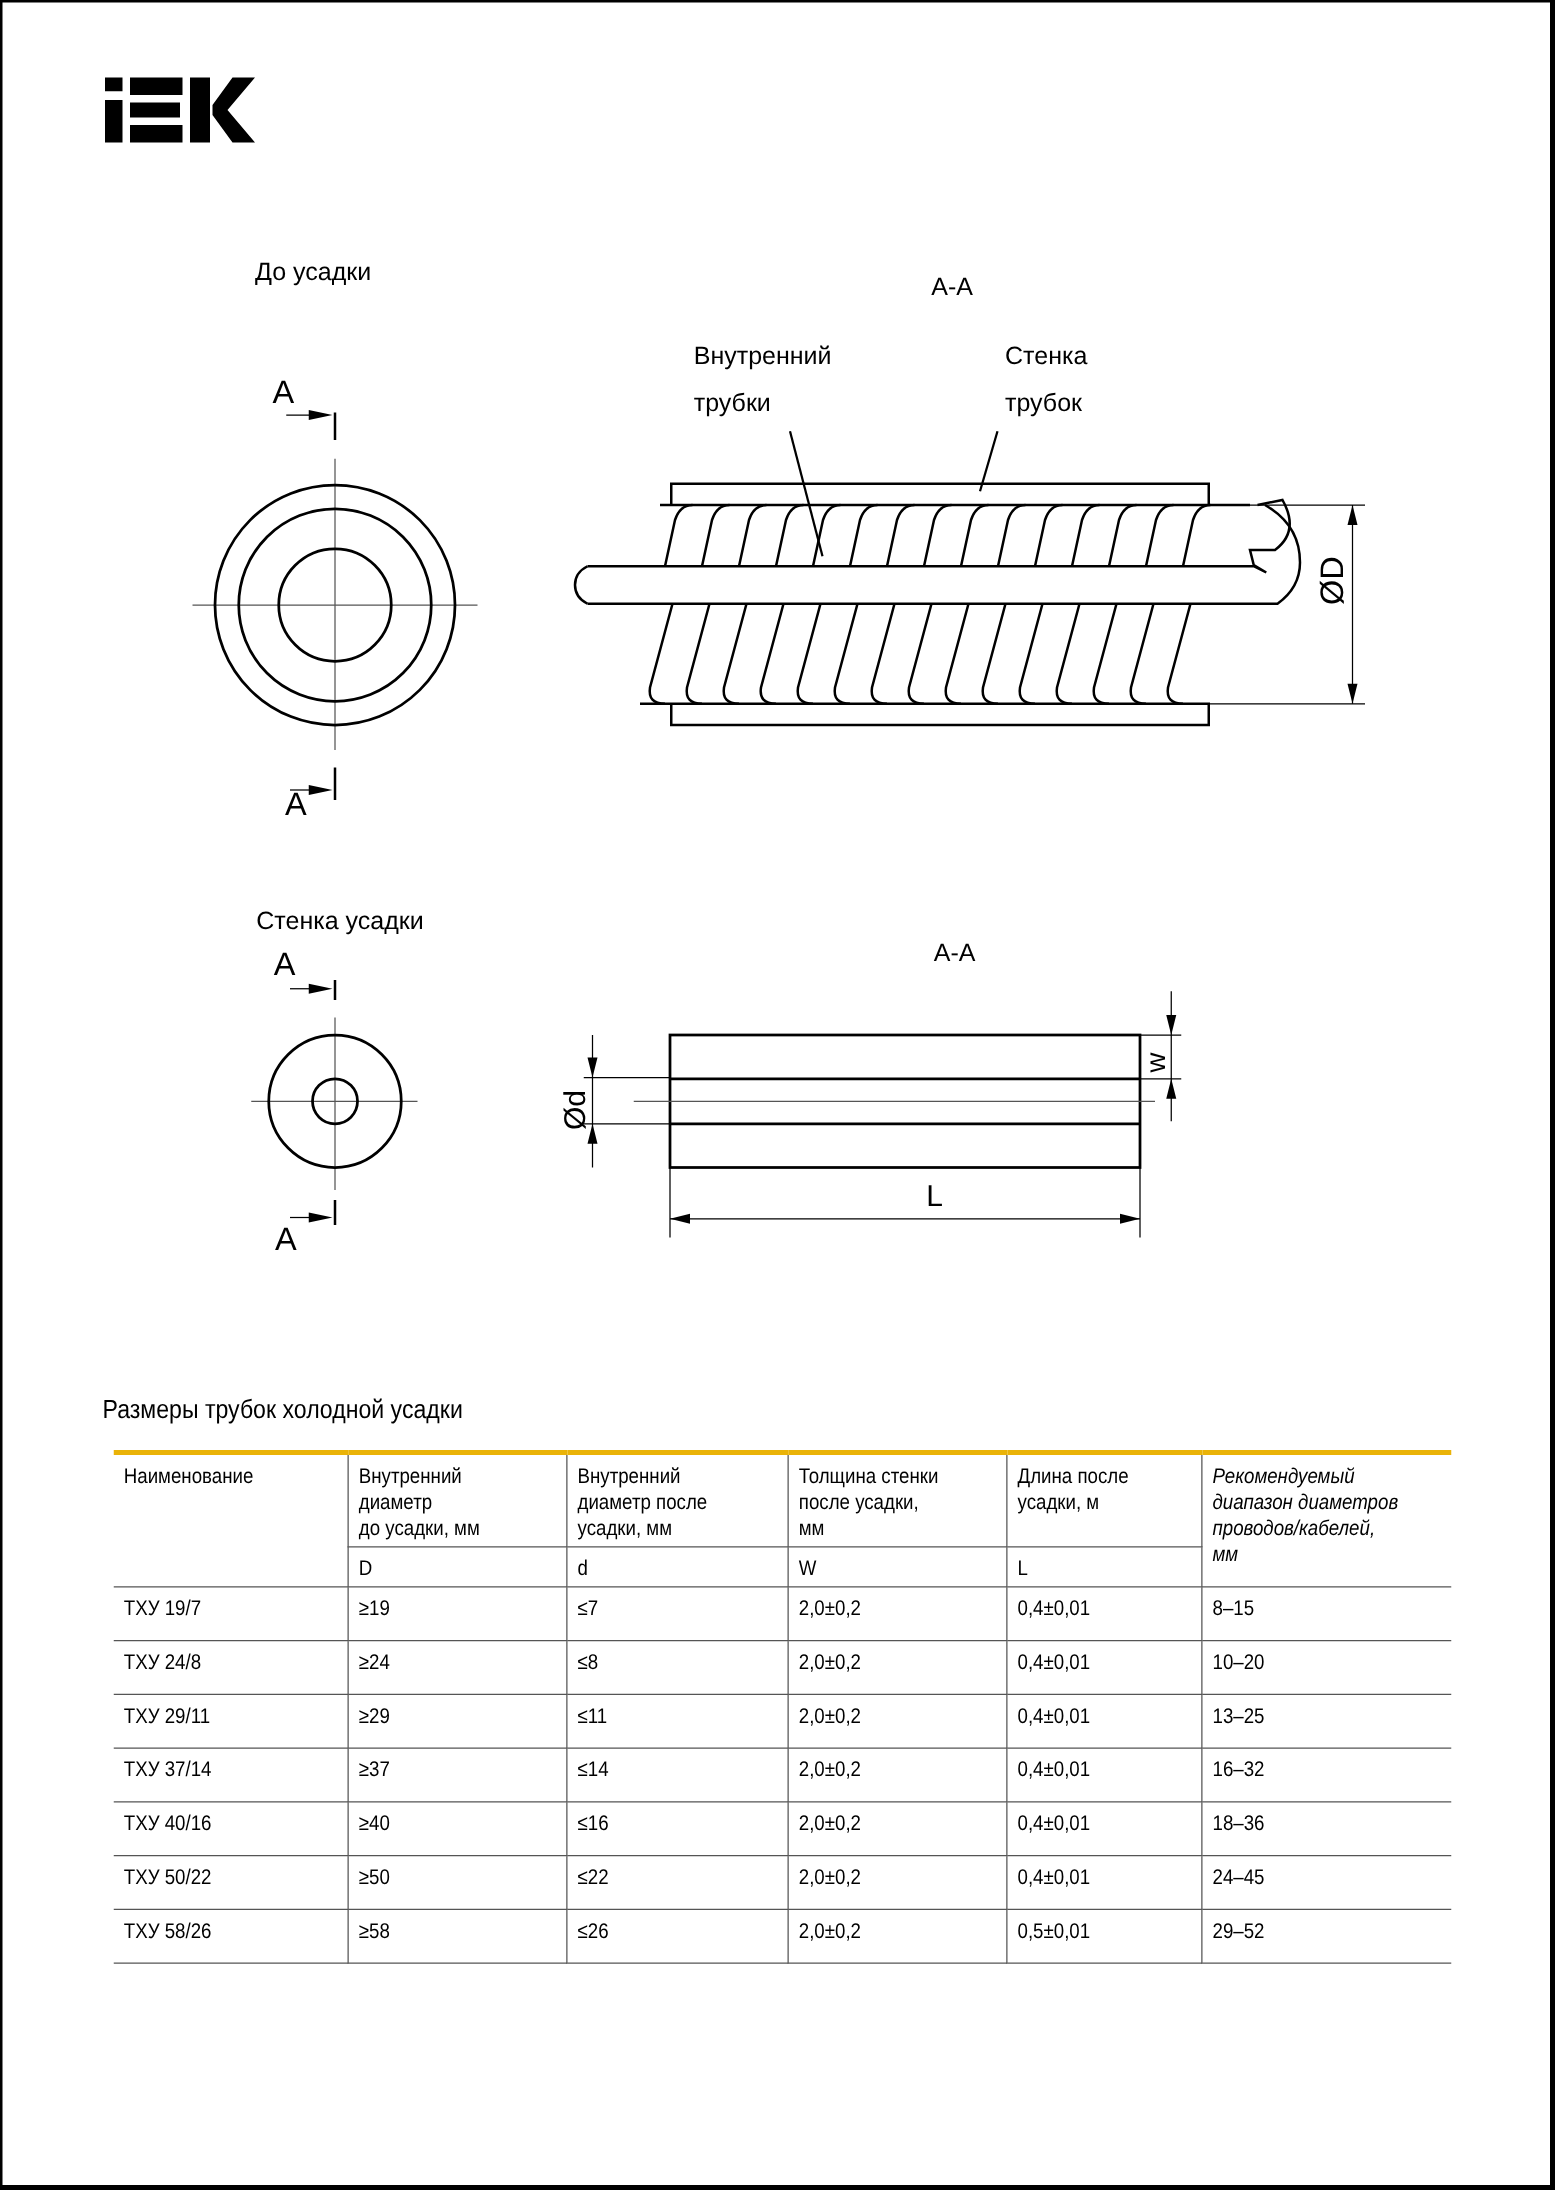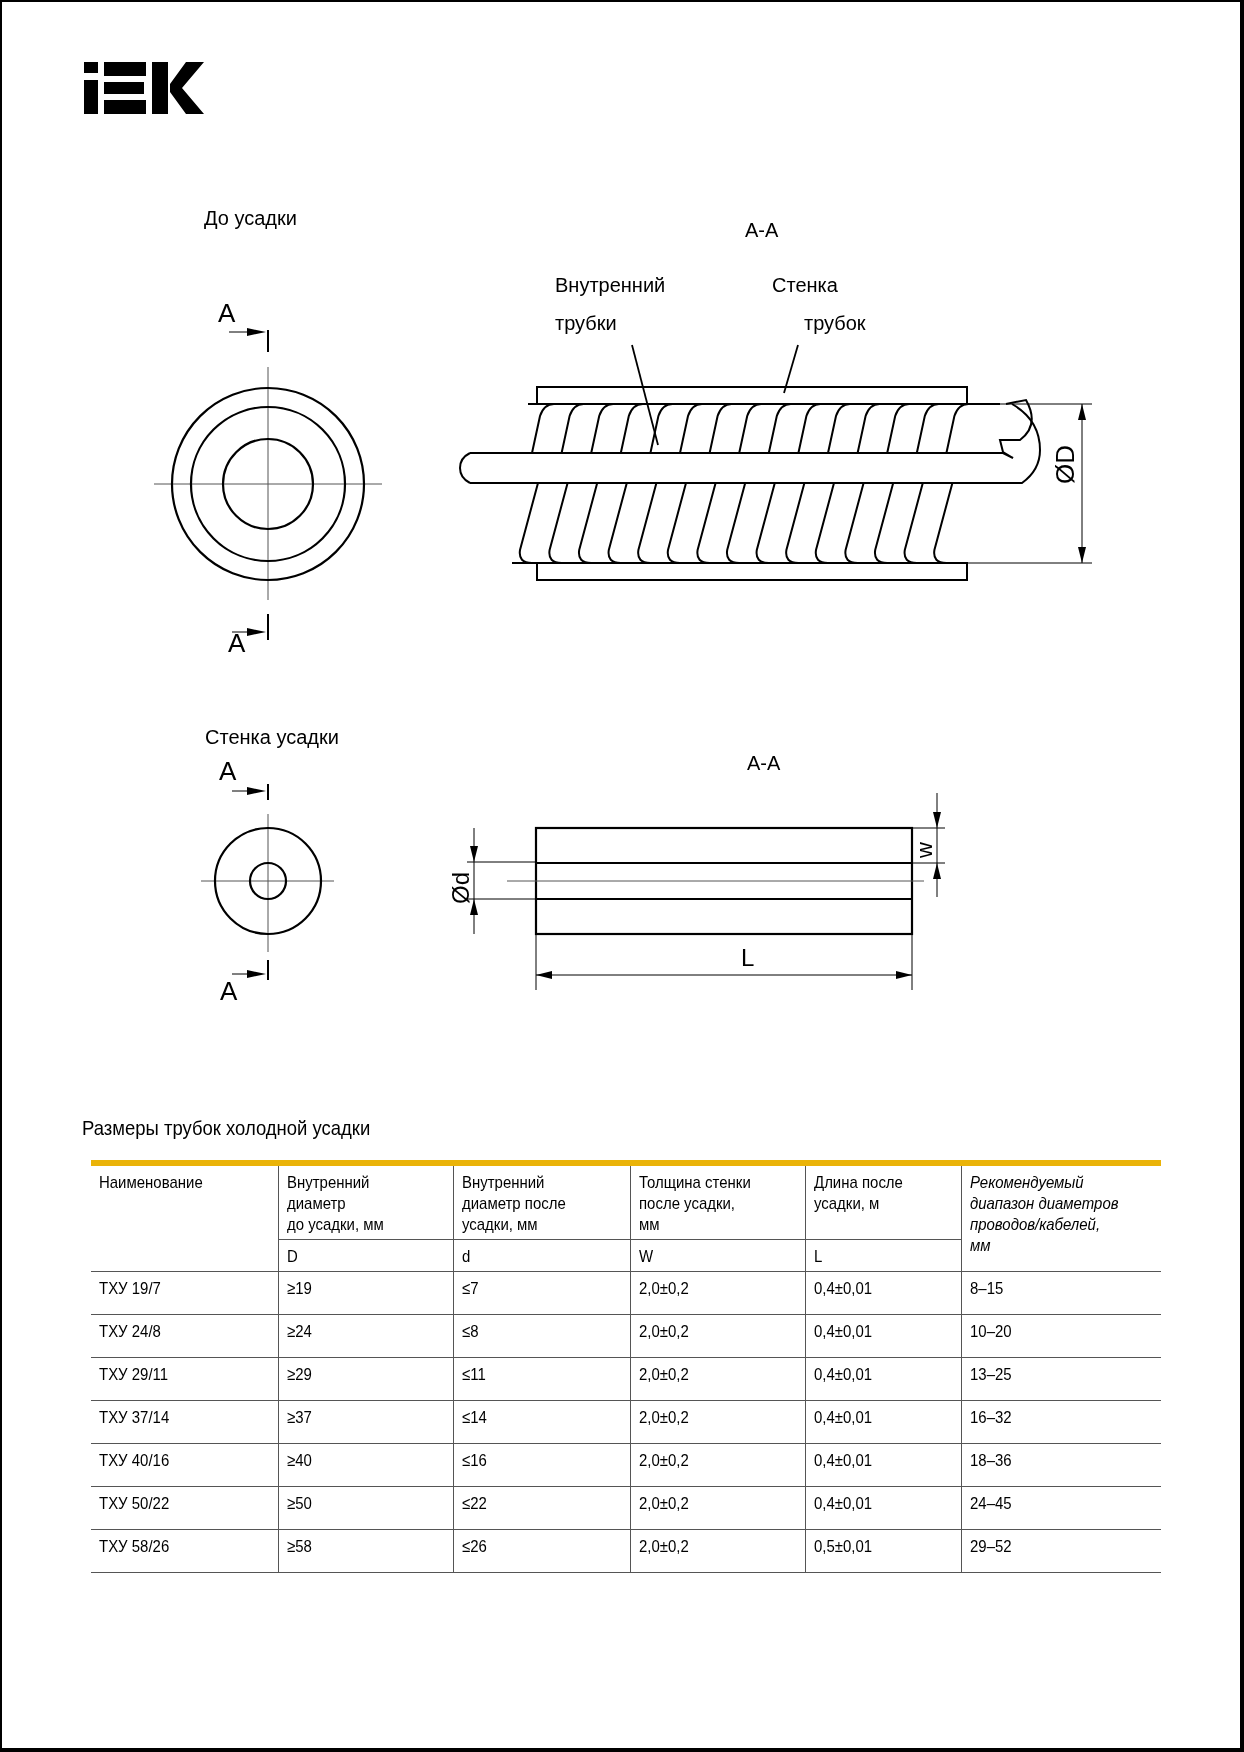--- a/index.html
+++ b/index.html
@@ -14,21 +14,21 @@
   .mid { font-size: 26px; }
   svg.drawing { position: absolute; left: 0; top: 0; }
   .table-title { position: absolute; left: 82px; top: 1116px; font-size: 21px;
                  font-family: "Liberation Sans", sans-serif; transform: scaleX(0.88); transform-origin: left top; }
   table.spec { position: absolute; left: 91px; top: 1160px; width: 1070px; border-collapse: collapse;
                font-size: 17px; }
   table.spec td, table.spec th { border: 1px solid #555; vertical-align: top; text-align: left;
                font-weight: normal; padding: 6px 8px 4px 8px; line-height: 21px; }
   table.spec tr > *:first-child { border-left: none; }
   table.spec tr > *:last-child { border-right: none; }
-  table.spec thead tr:first-child th { border-top: 6px solid #eab308; }
+  table.spec thead tr:first-child th { border-top: 4px solid #eab308; }
   .cond { display: inline-block; transform: scaleX(0.88); transform-origin: left top; white-space: pre-line; }
   .row-cell { height: 32px; }
   .c0 { width: 168px; } .c1 { width: 156px; } .c2 { width: 157px; } .c3 { width: 156px; margin-top: 34px; }
   .c4 { width: 137px; } .c5 { width: 180px; font-style: italic; }
 </style>
 </head>
 <body>
 
 <div class="page-frame"></div>
 
@@ -151,21 +151,21 @@
     <line x1="536" y1="975" x2="912" y2="975" stroke-width="1"></line>
     <polygon points="552,971 536,975 552,979" fill="#000" stroke="none"></polygon>
     <polygon points="896,971 912,975 896,979" fill="#000" stroke="none"></polygon>
   </g>
 </svg>
 
 <div class="lbl big" style="left:182px; top:208px;">До усадки</div>
 <div class="lbl big" style="left:723px; top:220px;">А-А</div>
 <div class="lbl big" style="left:533px; top:275px;">Внутренний</div>
 <div class="lbl big" style="left:533px; top:313px;">трубки</div>
-<div class="lbl big" style="left:750px; top:275px;">Стенка</div>
+<div class="lbl big" style="left:782px; top:275px;">Стенка</div>
 <div class="lbl big" style="left:782px; top:313px;">трубок</div>
 <div class="lbl mid" style="left:218px; top:300px;">А</div>
 <div class="lbl mid" style="left:228px; top:630px;">А</div>
 <div class="lbl mid" style="left:1052px; top:484px; transform: rotate(-90deg); transform-origin:left top;">ØD</div>
 
 <div class="lbl big" style="left:183px; top:727px;">Стенка усадки</div>
 <div class="lbl big" style="left:725px; top:753px;">А-А</div>
 <div class="lbl mid" style="left:219px; top:758px;">А</div>
 <div class="lbl mid" style="left:220px; top:978px;">А</div>
 <div class="lbl" style="left:449px; top:904px; font-size:24px; transform: rotate(-90deg); transform-origin:left top;">Ød</div>

